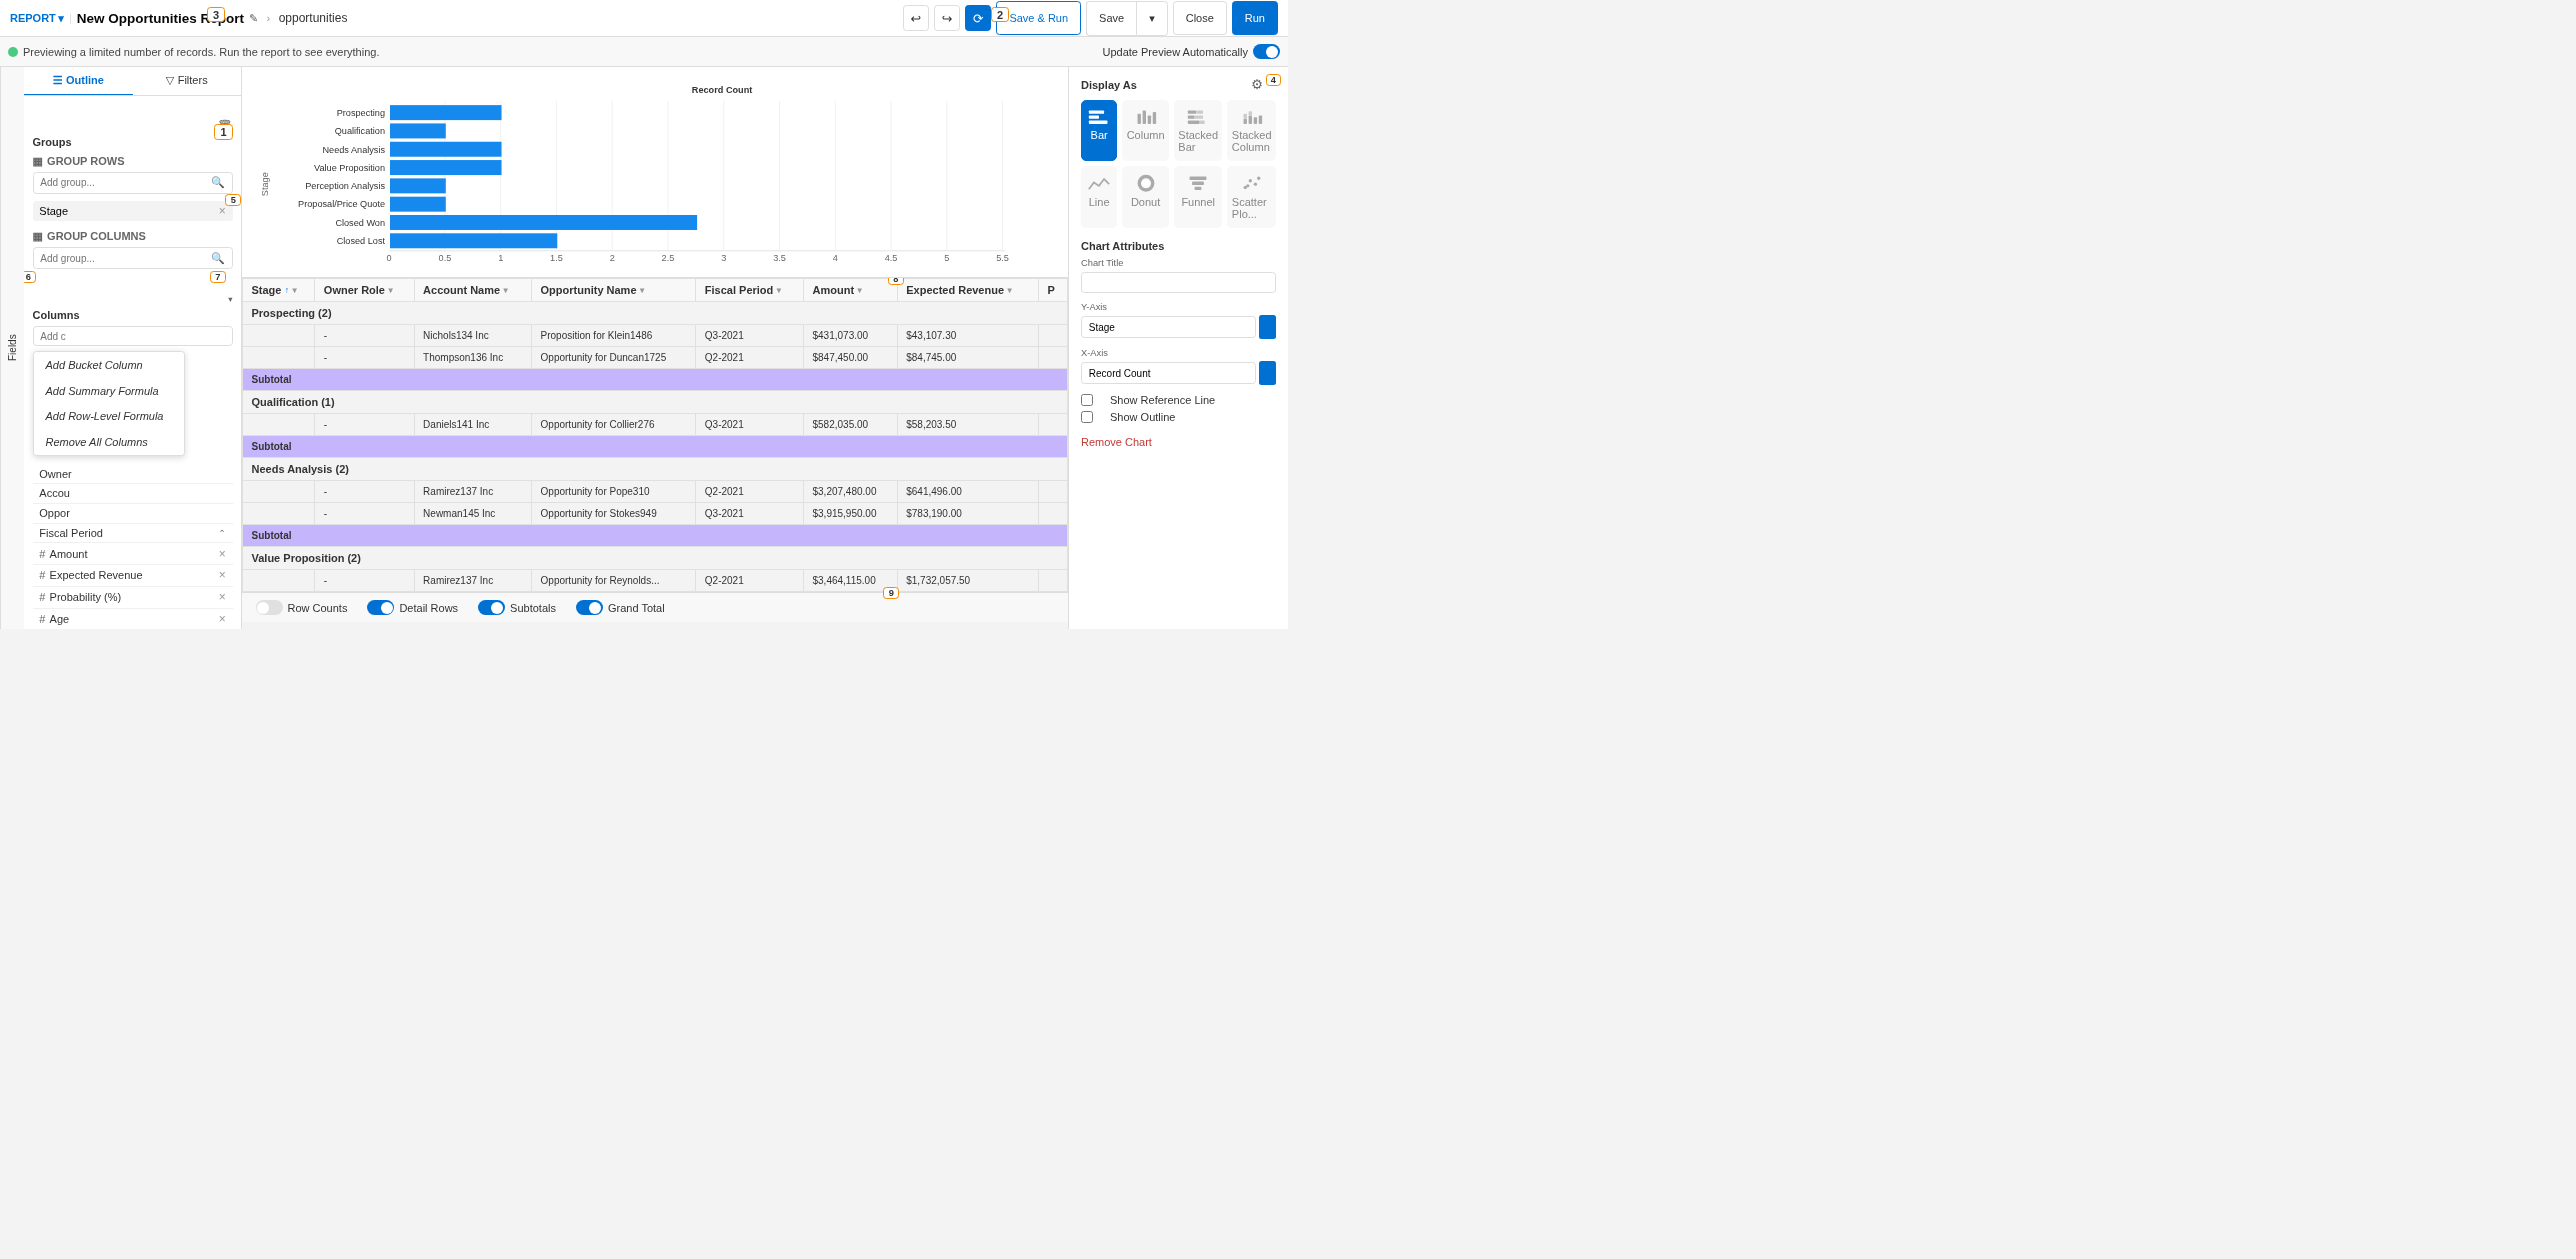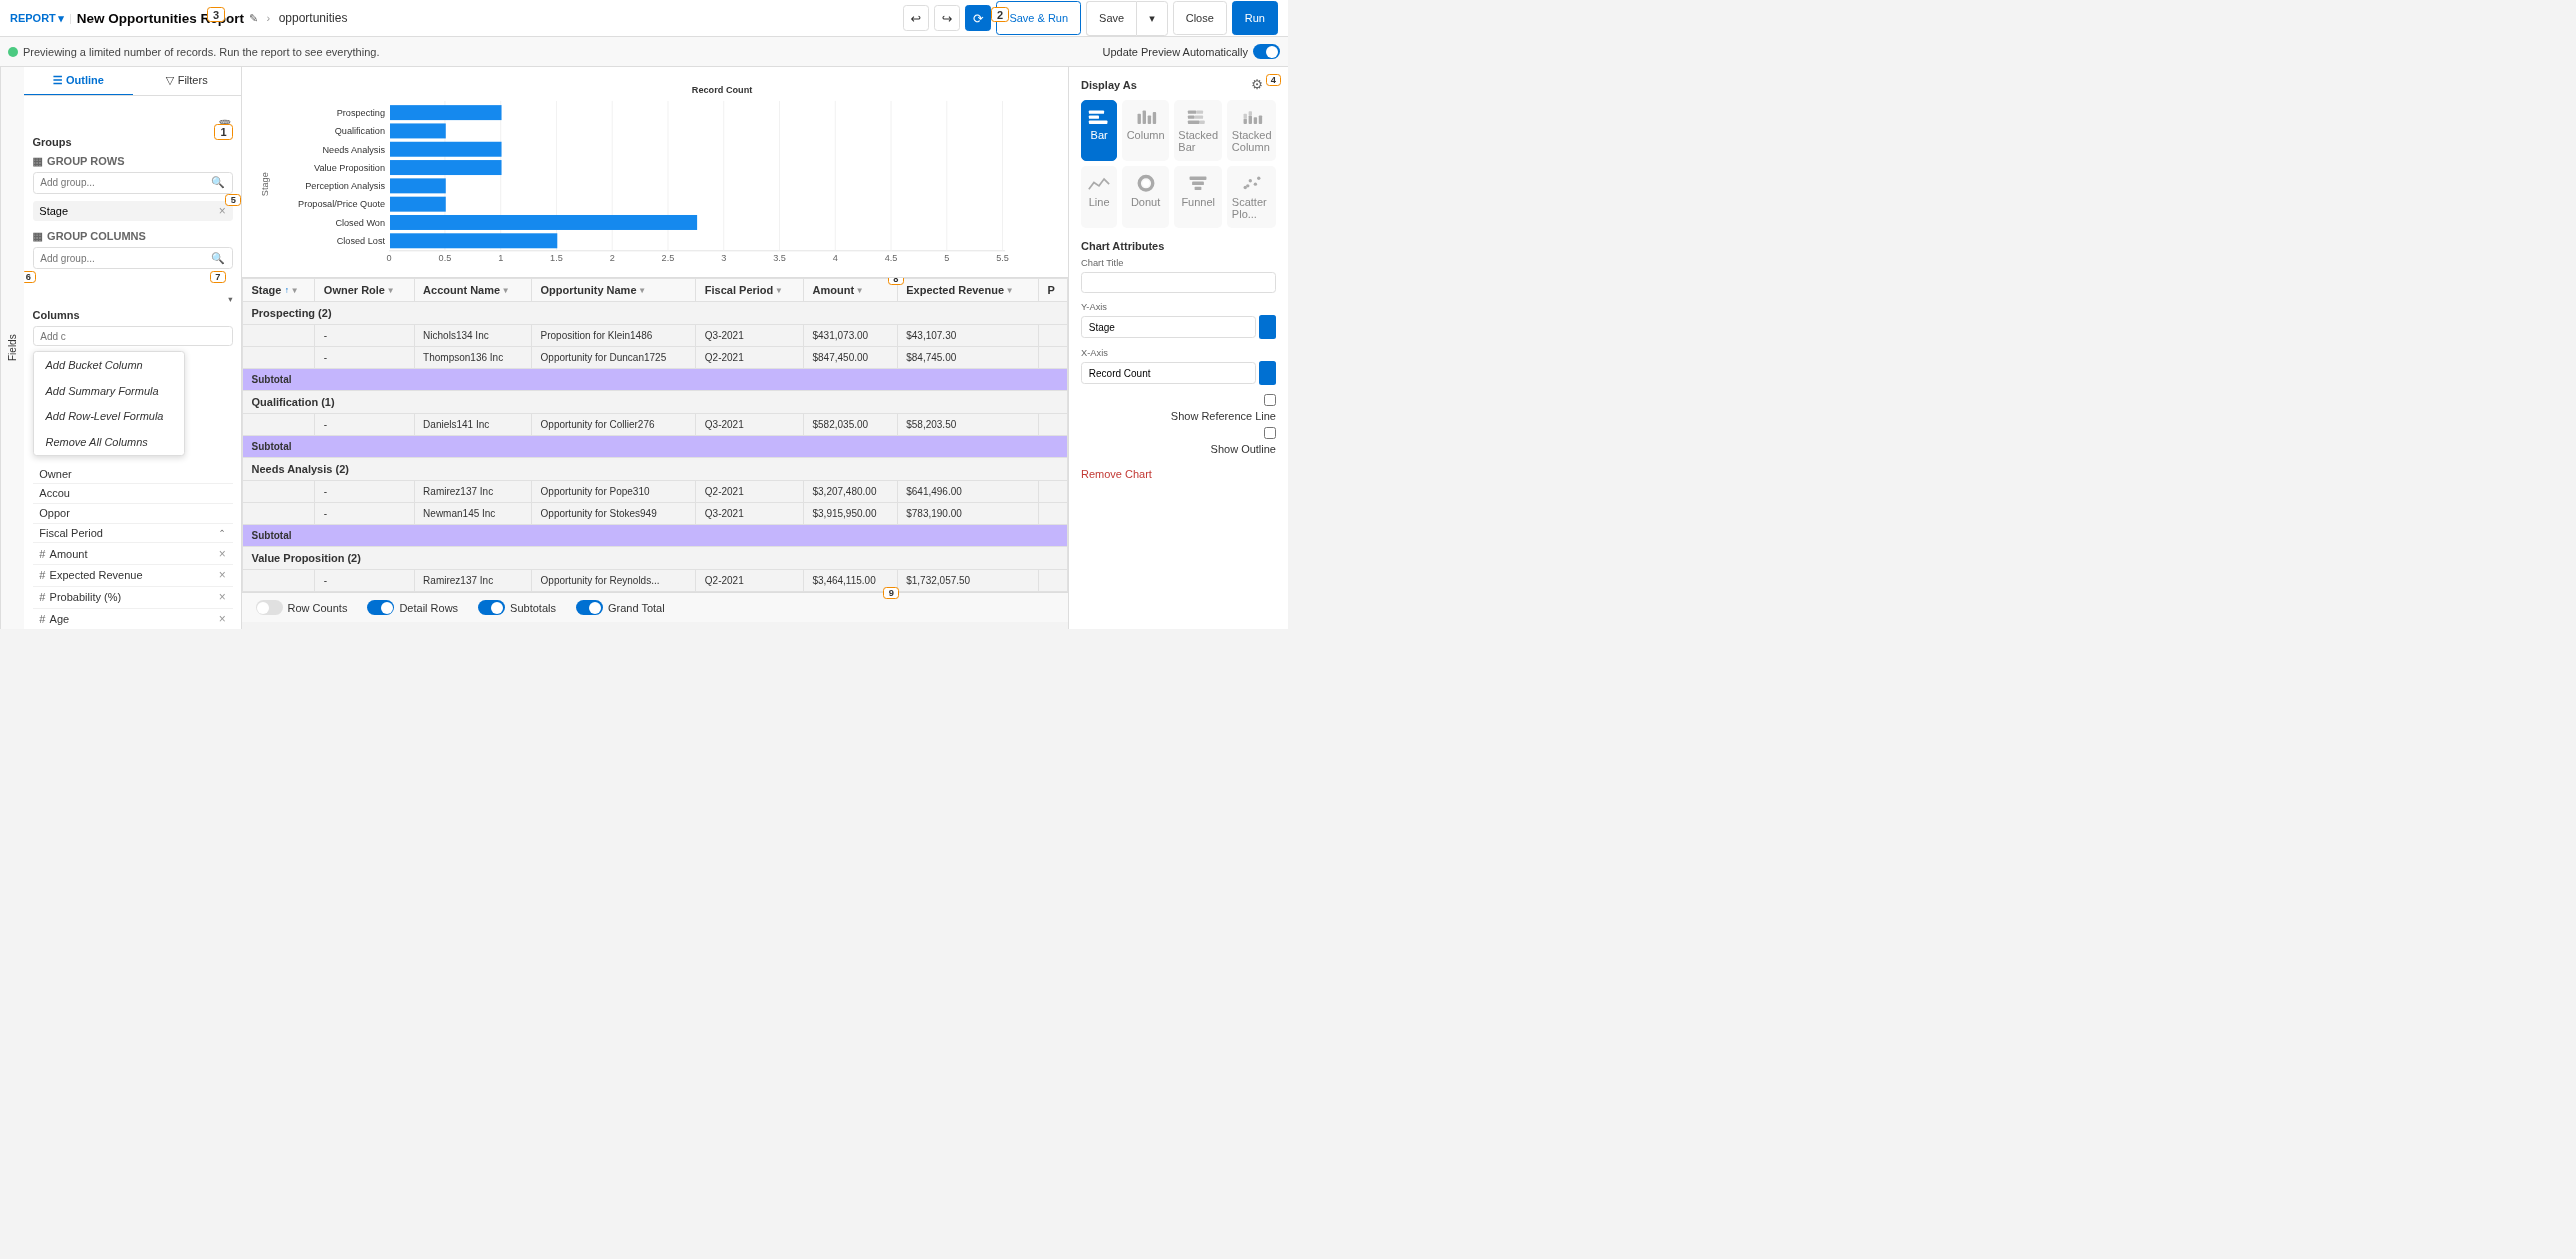--- a/index.html
+++ b/index.html
@@ -98,21 +98,21 @@
     .display-as-title { font-size: 11px; font-weight: 600; color: #333; margin-bottom: 8.5px; }
     .display-grid { display: grid; grid-template-columns: repeat(4, 1fr); gap: 5px; margin-bottom: 12px; }
     .display-item { display: flex; flex-direction: column; align-items: center; gap: 3.4px; padding: 6.8px 3.4px; border-radius: 5px; cursor: pointer; border: 1.7px solid transparent; font-size: 9.3px; color: #333; }
     .display-item.active { background: #0070d2; color: #fff; border-color: #0070d2; }
     .display-item.inactive { background: #f8f8f8; color: #888; }
     .chart-attrs-title { font-size: 11px; font-weight: 600; color: #333; margin: 8.5px 0 6.8px; }
     .attr-label { font-size: 9.3px; color: #666; margin-bottom: 3.4px; }
     .attr-input-row { display: flex; align-items: center; gap: 3.4px; margin-bottom: 8.5px; }
     .attr-input { flex: 1; border: 0.8px solid #ddd; border-radius: 3.4px; padding: 4.2px 6.8px; font-size: 10px; }
     .attr-color { width: 17px; height: 24px; background: #0070d2; border-radius: 2.5px; }
-    .checkbox-row { display: flex; align-items: flex-end; gap: 4px; font-size: 10px; color: #333; margin-bottom: 5px; flex-direction: column; }
+    .checkbox-row { display: flex; align-items: flex-start; gap: 17px; font-size: 10px; color: #333; margin-bottom: 5px; }
     .checkbox-row input { width: 12px; height: 12px; }
     .remove-chart-btn { color: #c23934; background: none; border: none; cursor: pointer; font-size: 11px; margin-top: 8.5px; }
 
     
     .chart-svg { width: 100%; }
 
     
     .table-scroll { width: 100%; overflow-x: auto; }
   </style>
 </head>

